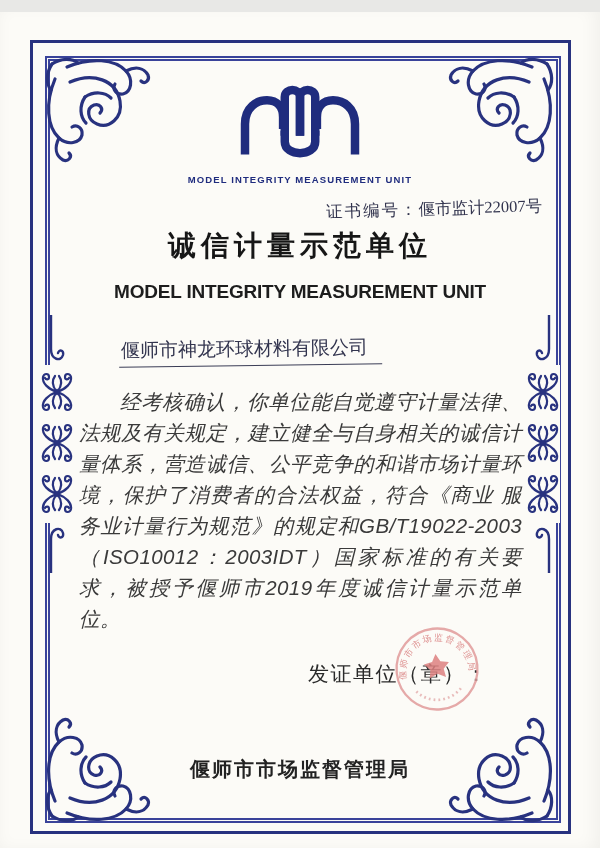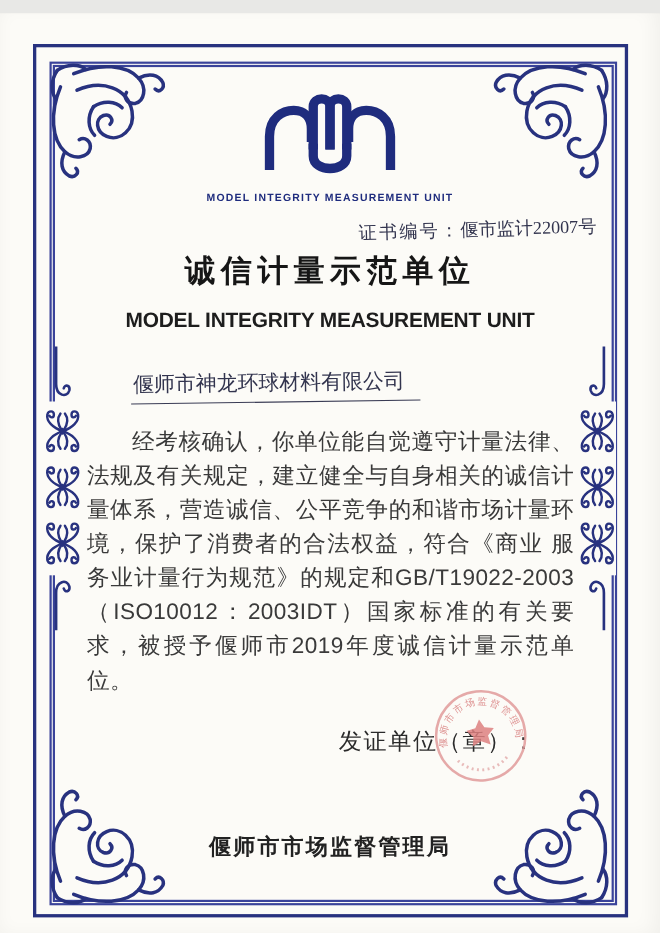--- a/index.html
+++ b/index.html
@@ -79,20 +79,21 @@
 
   
   .body-text{
     left:79px;top:374px;width:443px;
     font-size:20.5px;line-height:31px;
     color:#3a3a3a;
     text-align:justify;
     text-justify:inter-character;
     text-indent:2em;
     letter-spacing:0.4px;
+    font-style:italic;
   }
 
   
   .issuer{
     left:308px;top:648px;
     font-size:21px;letter-spacing:1.5px;
     color:#2a2a2a;white-space:nowrap;
   }
   .seal{left:393px;top:613px;width:88px;height:88px;transform:rotate(-6deg);}
   .org-name{

